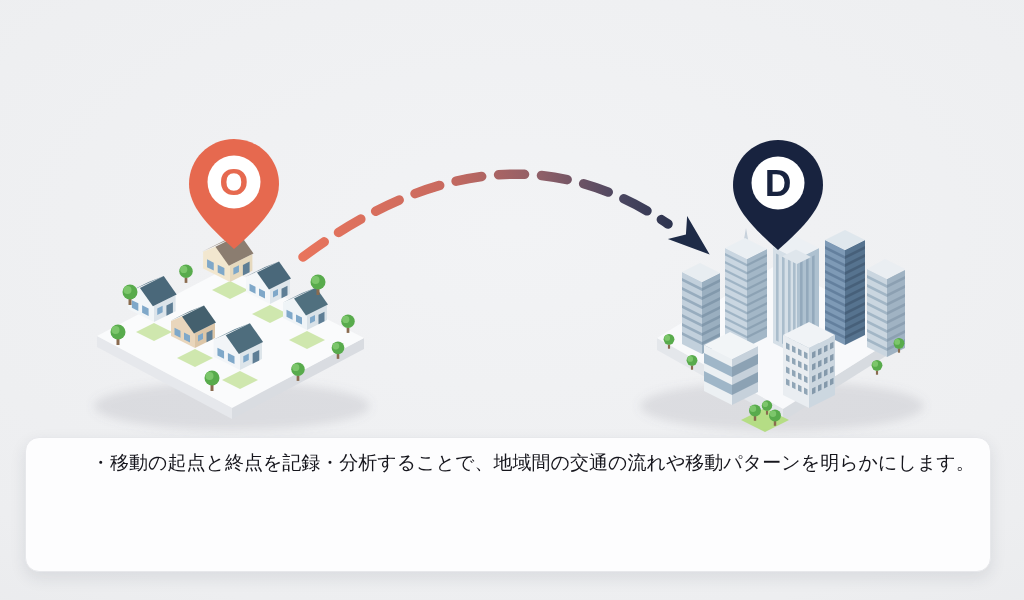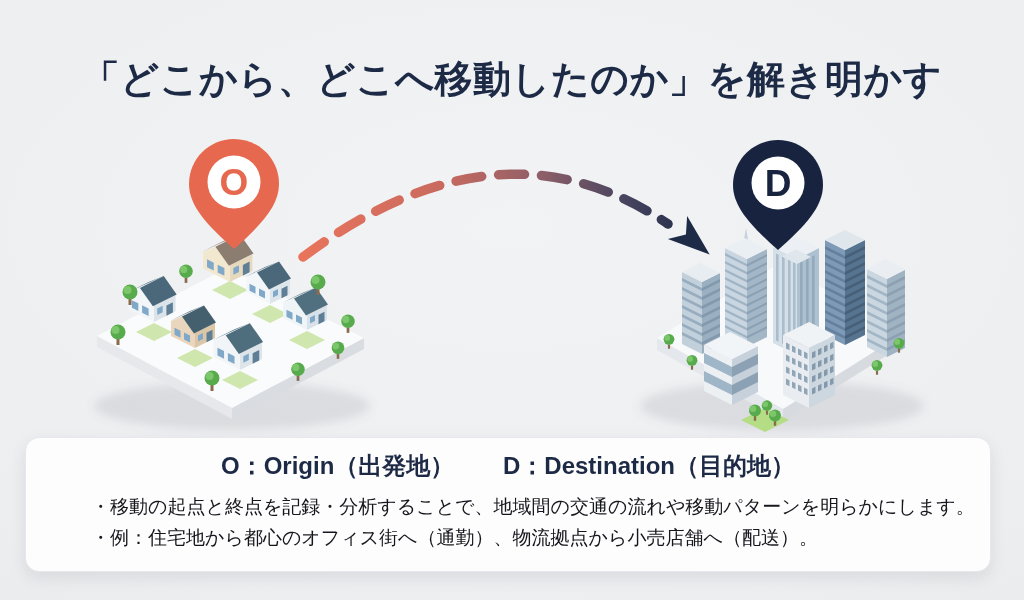--- a/index.html
+++ b/index.html
@@ -35,21 +35,20 @@
     font-size:19px;color:#15151C;line-height:31px;white-space:nowrap;
   }
   .bullet{display:block;margin-left:48px;}
   text.pin-letter{font-family:"Liberation Sans","DejaVu Sans",sans-serif;font-weight:700;}
 </style>
 </head>
 <body>
 
 <div class="slide">
 
-  <div class="title">「どこから、どこへ移動したのか」を解き明かす</div>
 
   <svg class="scene" width="1024" height="438" viewBox="0 0 1024 438">
     <defs>
       <linearGradient id="arrowGrad" gradientUnits="userSpaceOnUse" x1="303" y1="230" x2="700" y2="230">
         <stop offset="0" stop-color="#E8745C"></stop>
         <stop offset="0.35" stop-color="#C96A5F"></stop>
         <stop offset="0.60" stop-color="#8E5F68"></stop>
         <stop offset="0.80" stop-color="#4A4660"></stop>
         <stop offset="1" stop-color="#1E2B47"></stop>
       </linearGradient>
@@ -346,23 +345,18 @@
     </g>
 
     <g transform="translate(733,140)">
       <path d="M45,0 C20,0 0,20 0,45 C0,67 18,86 45,110 C72,86 90,67 90,45 C90,20 70,0 45,0 Z" fill="#18233F"></path>
       <circle cx="45" cy="43" r="26.5" fill="#FFFFFF"></circle>
       <text class="pin-letter" x="45" y="56" font-size="37" text-anchor="middle" fill="#18233F">D</text>
     </g>
   </svg>
 
   <div class="panel">
-    <div class="panel-heading">
-      <span class="term">O：Origin（出発地）</span>
-      <span class="term">D：Destination（目的地）</span>
-    </div>
     <div class="panel-bullets">
       <span class="bullet">・移動の起点と終点を記録・分析することで、地域間の交通の流れや移動パターンを明らかにします。</span>
-      <span class="bullet">・例：住宅地から都心のオフィス街へ（通勤）、物流拠点から小売店舗へ（配送）。</span>
     </div>
   </div>
 
 </div>
 
 </body></html>

